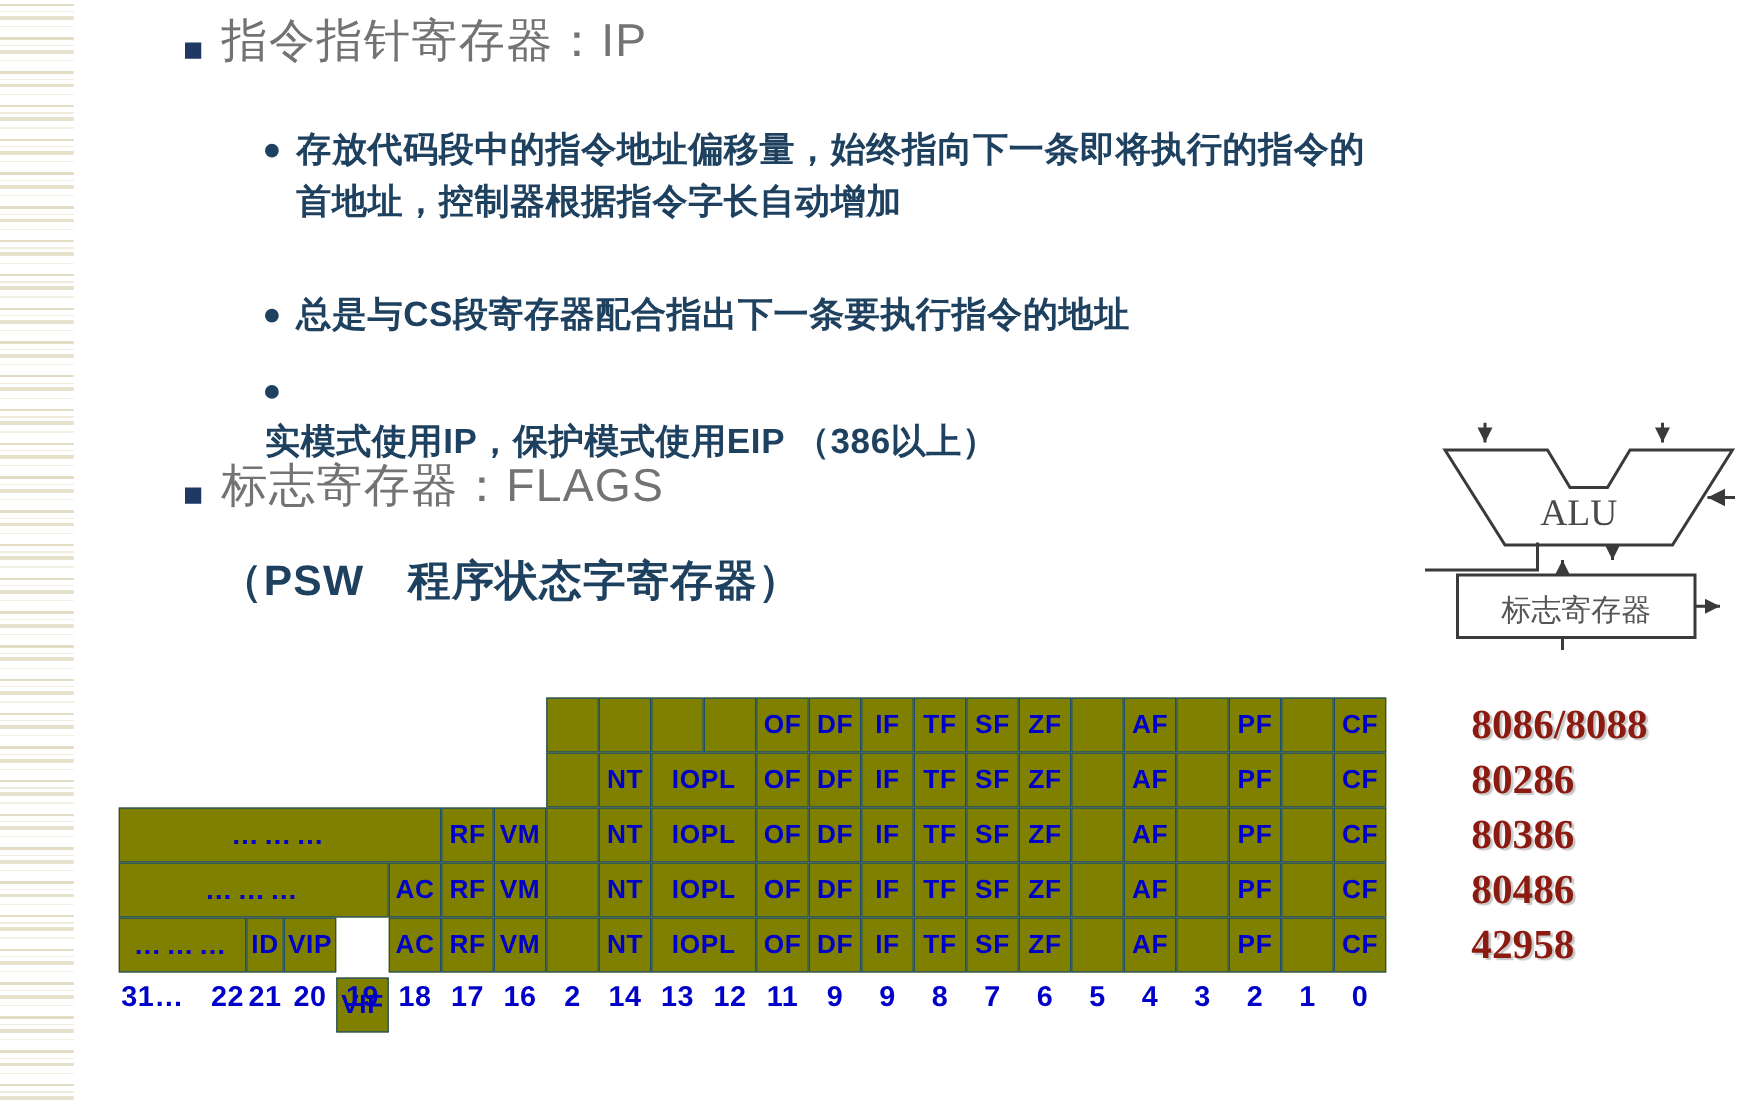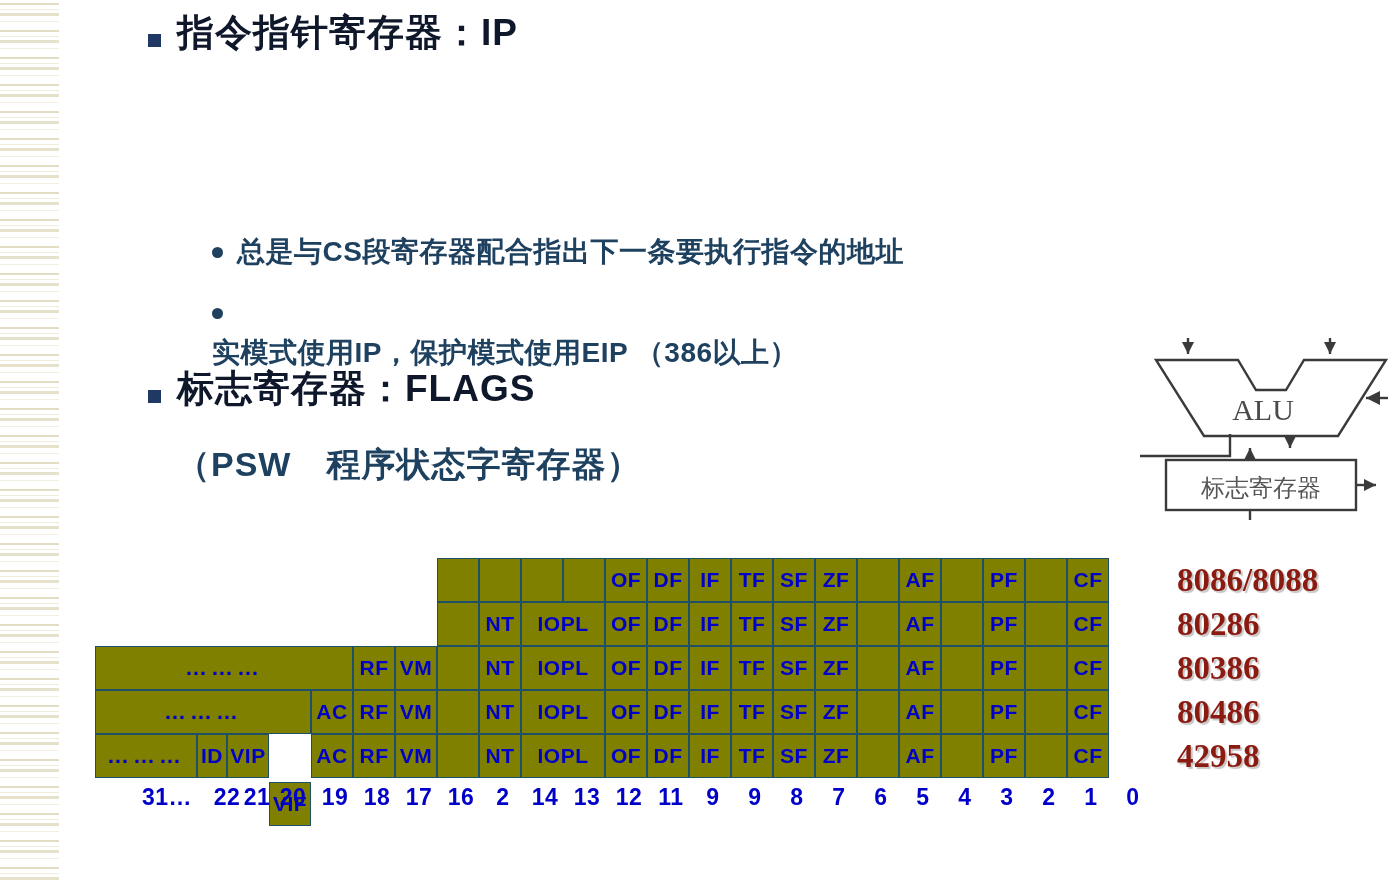--- a/index.html
+++ b/index.html
@@ -51,22 +51,22 @@
     gap: 16px;
   }
   .lvl1 .sq {
     width: 13px; height: 13px;
     background: #1f3864;
     margin-top: 22px;
     flex: 0 0 auto;
   }
   .lvl1 .txt {
     font-size: 37px;
-    font-weight: bold;
-    color: #0f172a;
+    font-weight: normal;
+    color: #737373;
     letter-spacing: 1px;
     line-height: 1.15;
     white-space: nowrap;
   }
 
   
   .lvl2 {
     position: absolute;
     display: flex;
     align-items: flex-start;
@@ -152,21 +152,20 @@
     font-weight: bold;
     color: #8b1a10;
     text-shadow: 2px 2px 1px rgba(150,150,150,0.55);
     white-space: nowrap;
   }
   #bit-row {
     position: relative;
     display: flex;
     height: 34px;
     margin-top: 2px;
-    margin-left: 45px;
   }
   .bitcell {
     box-sizing: border-box;
     display: flex;
     align-items: center;
     justify-content: center;
     font-size: 23px;
     font-weight: bold;
     color: #0000c8;
     letter-spacing: 0.5px;
@@ -177,20 +176,25 @@
 
 <div id="stripe-band"></div>
 
 <div id="slide">
 
   <div class="lvl1" style="left:148px; top:12px;">
     <span class="sq"></span>
     <span class="txt">指令指针寄存器：IP</span>
   </div>
 
+  <div class="lvl2" style="left:212px; top:100px; width:1020px;">
+    <span class="dot"></span>
+    <span class="txt" style="white-space:pre-line;">存放代码段中的指令地址偏移量，始终指向下一条即将执行的指令的
+首地址，控制器根据指令字长自动增加</span>
+  </div>
 
   <div class="lvl2" style="left:212px; top:232px;">
     <span class="dot"></span>
     <span class="txt" style="white-space:nowrap;">总是与CS段寄存器配合指出下一条要执行指令的地址</span>
   </div>
 
   <div class="lvl2" style="left:212px; top:293px;flex-direction:column;">
     <span class="dot"></span>
     <span class="txt" style="white-space:nowrap;">实模式使用IP，保护模式使用EIP （386以上）</span>
   </div>

